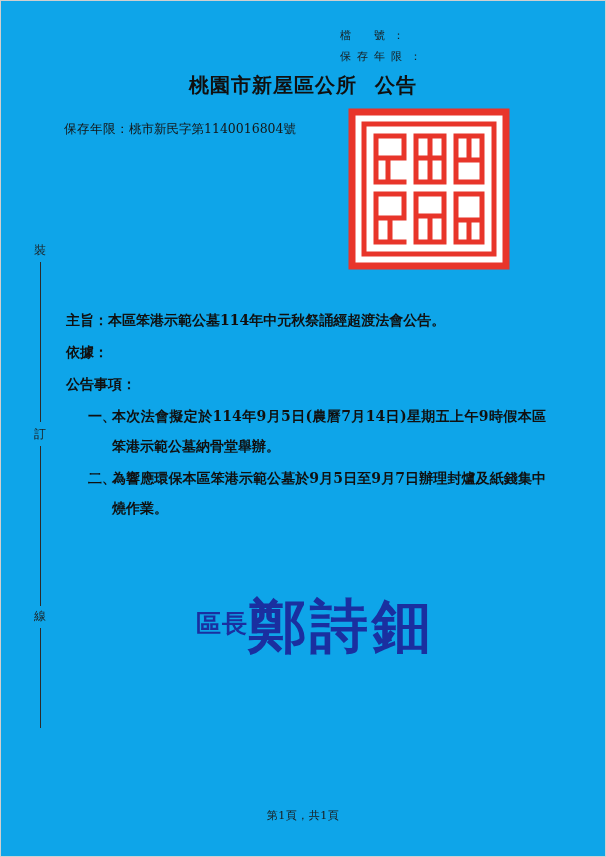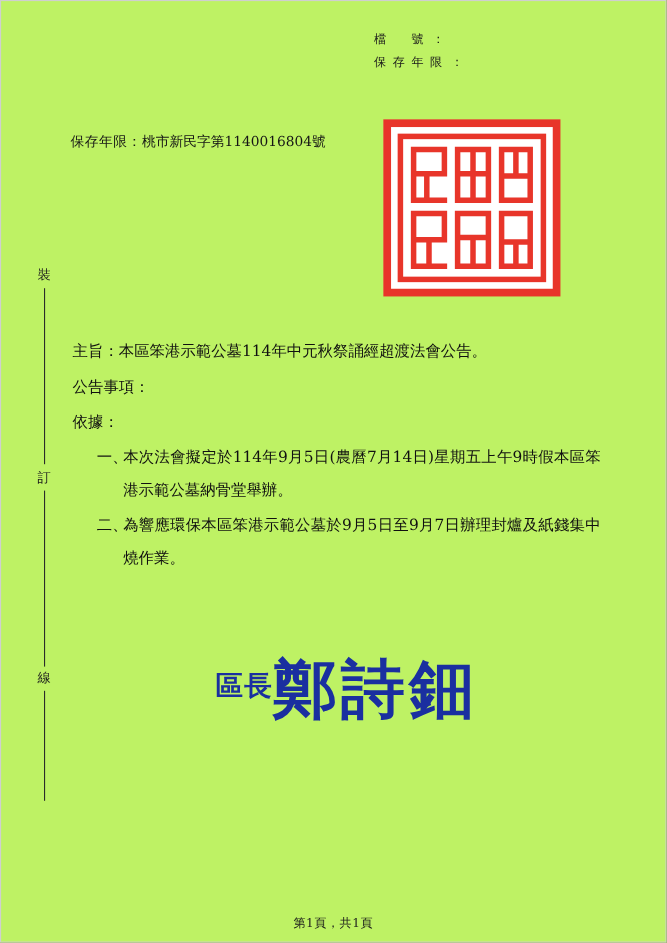--- a/index.html
+++ b/index.html
@@ -4,21 +4,21 @@
 <style>
   html, body {
     margin: 0;
     padding: 0;
     background: #8a8a8a;
   }
   .page {
     position: relative;
     width: 606px;
     height: 857px;
-    background: #bef264;
+    background: #0ea5e9;
     overflow: hidden;
     font-family: "DejaVu Serif", "Liberation Serif", serif;
     color: #111111;
     box-sizing: border-box;
   }
   
   .scan-edge {
     position: absolute;
     left: 0; top: 0; right: 0; bottom: 0;
     border: 1px solid #cfcfcf;
@@ -109,20 +109,21 @@
 
   
   .body {
     position: absolute;
     top: 305px;
     left: 66px;
     width: 480px;
     font-size: 14px;
     line-height: 30px;
     color: #101010;
+    font-weight: bold;
   }
   .body .para {
     margin-bottom: 2px;
     text-align: justify;
   }
   .body .item {
     display: flex;
     margin-bottom: 2px;
   }
   .body .item .num {
@@ -154,21 +155,21 @@
   .signature .name {
     font-size: 58px;
     font-weight: bold;
     letter-spacing: 4px;
     font-family: "DejaVu Serif", "Liberation Serif", serif;
   }
 
   
   .footer {
     position: absolute;
-    bottom: 10px;
+    bottom: 34px;
     left: 0;
     width: 606px;
     text-align: center;
     font-size: 11px;
     color: #1a1a1a;
     letter-spacing: 0.5px;
   }
 </style>
 </head>
 <body>
@@ -182,20 +183,23 @@
       <span class="colon">：</span>
       <span class="val"></span>
     </div>
     <div class="row">
       <span class="lbl">保存年限</span>
       <span class="colon">：</span>
       <span class="val"></span>
     </div>
   </div>
 
+  <div class="doc-title">
+    <span>桃園市新屋區公所</span><span class="gap"></span><span>公告</span>
+  </div>
 
   <div class="meta">
     <div class="mrow">
       <span class="mlbl">保存年限：</span><span>桃市新民字第1140016804號</span>
     </div>
   </div>
 
   <div class="seal">
     <svg width="162" height="162" viewBox="0 0 162 162" aria-hidden="true">
       <rect x="1" y="1" width="160" height="160" fill="#ffffff"></rect>
@@ -220,24 +224,24 @@
   <div class="side-mark" style="top:426px;">訂</div>
   <div class="side-line" style="top:446px; height:160px;"></div>
   <div class="side-mark" style="top:608px;">線</div>
   <div class="side-line" style="top:628px; height:100px;"></div>
 
   <div class="body">
     <div class="para">
       <span>主旨：</span><span>本區笨港示範公墓114年中元秋祭誦經超渡法會公告。</span>
     </div>
     <div class="para">
+      <span>依據：</span><span></span>
+    </div>
+    <div class="para">
       <span>公告事項：</span>
-    </div>
-    <div class="para">
-      <span>依據：</span><span></span>
     </div>
     <div class="item">
       <span class="num">一、</span>
       <span class="txt">本次法會擬定於114年9月5日(農曆7月14日)星期五上午9時假本區笨港示範公墓納骨堂舉辦。</span>
     </div>
     <div class="item">
       <span class="num">二、</span>
       <span class="txt">為響應環保本區笨港示範公墓於9月5日至9月7日辦理封爐及紙錢集中燒作業。</span>
     </div>
   </div>

